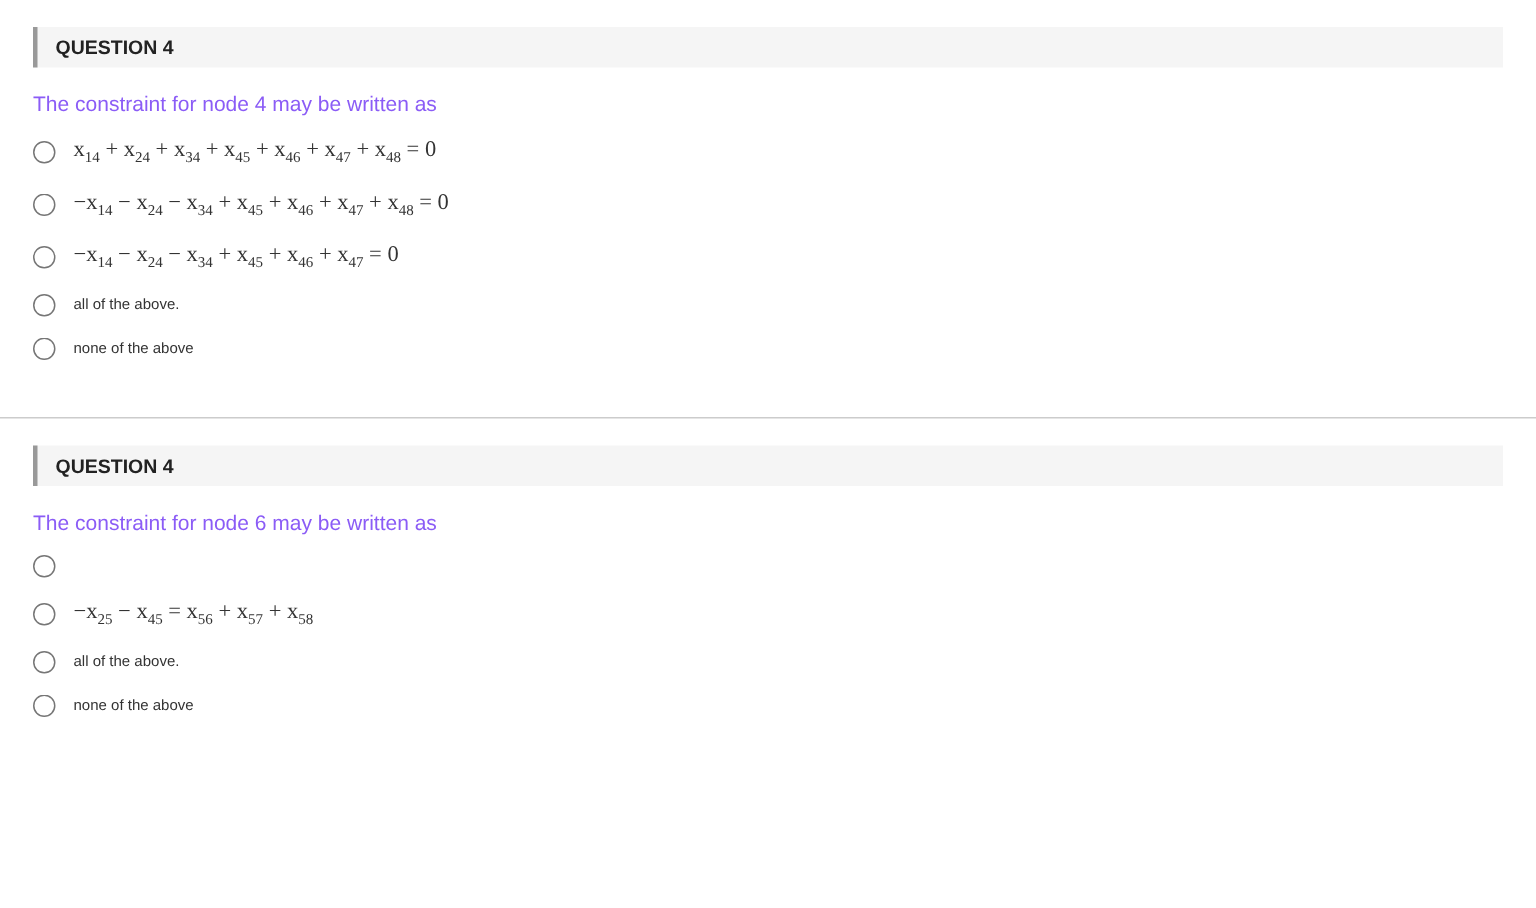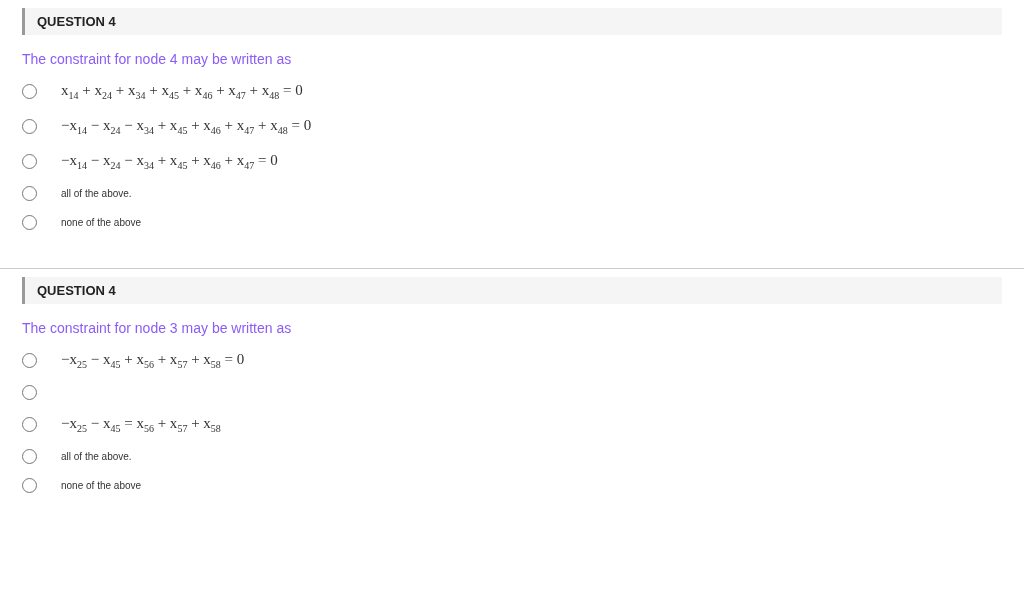--- a/index.html
+++ b/index.html
@@ -11,34 +11,34 @@
     body {
       font-family: Arial, sans-serif;
       font-size: 14px;
       background: #fff;
       color: #333;
       width: 1024px;
       min-height: 605px;
     }
 
     .question-block {
-      padding: 8px 22px 20px 22px;
+      padding: 18px 22px 20px 22px;
     }
 
     .question-text {
       font-size: 14px;
       margin-bottom: 14px;
       color: #8b5cf6;
     }
 
     .option-row {
       display: flex;
       align-items: center;
       margin-bottom: 14px;
-      gap: 24px;
+      gap: 12px;
     }
 
     .option-row input[type="radio"] {
       width: 15px;
       height: 15px;
       flex-shrink: 0;
       cursor: pointer;
       accent-color: #555;
     }
 
@@ -123,30 +123,24 @@
 </div>
 
 <hr class="divider">
 
 <div class="question-block">
   <div class="question-header-bar">
     <span>QUESTION 4</span>
   </div>
   <br>
   <div class="question-text">
-    <span>The constraint for node 3 may be written as</span>
+    <span>The constraint for node 6 may be written as</span>
   </div>
 
   
-  <div class="option-row">
-    <input type="radio" name="q5" id="q5_opt1" style="">
-    <label class="option-label math-expr" for="q5_opt1">
-      −x<sub>25</sub> − x<sub>45</sub> + x<sub>56</sub> + x<sub>57</sub> + x<sub>58</sub> = 0
-    </label>
-  </div>
 
   
   <div class="option-row">
     <input type="radio" name="q5" id="q5_opt2" style="">
   </div>
 
   
   <div class="option-row">
     <input type="radio" name="q5" id="q5_opt3" style="">
     <label class="option-label math-expr" for="q5_opt3">

